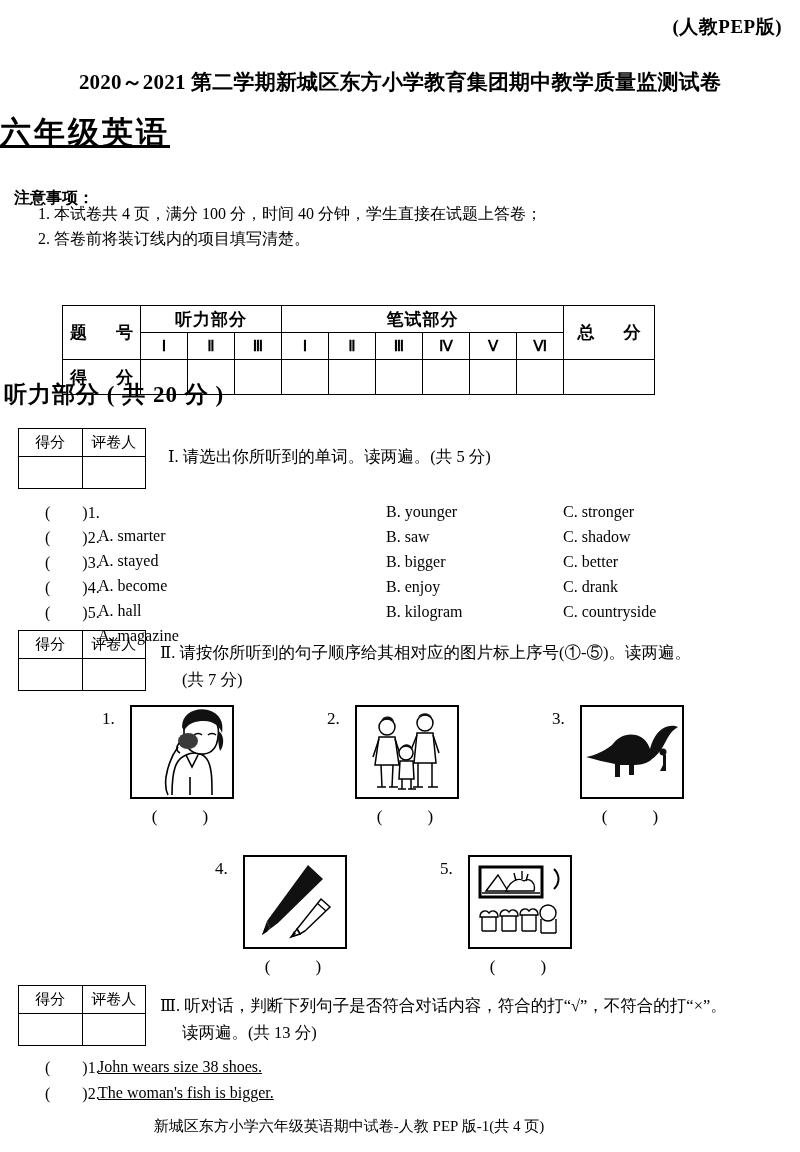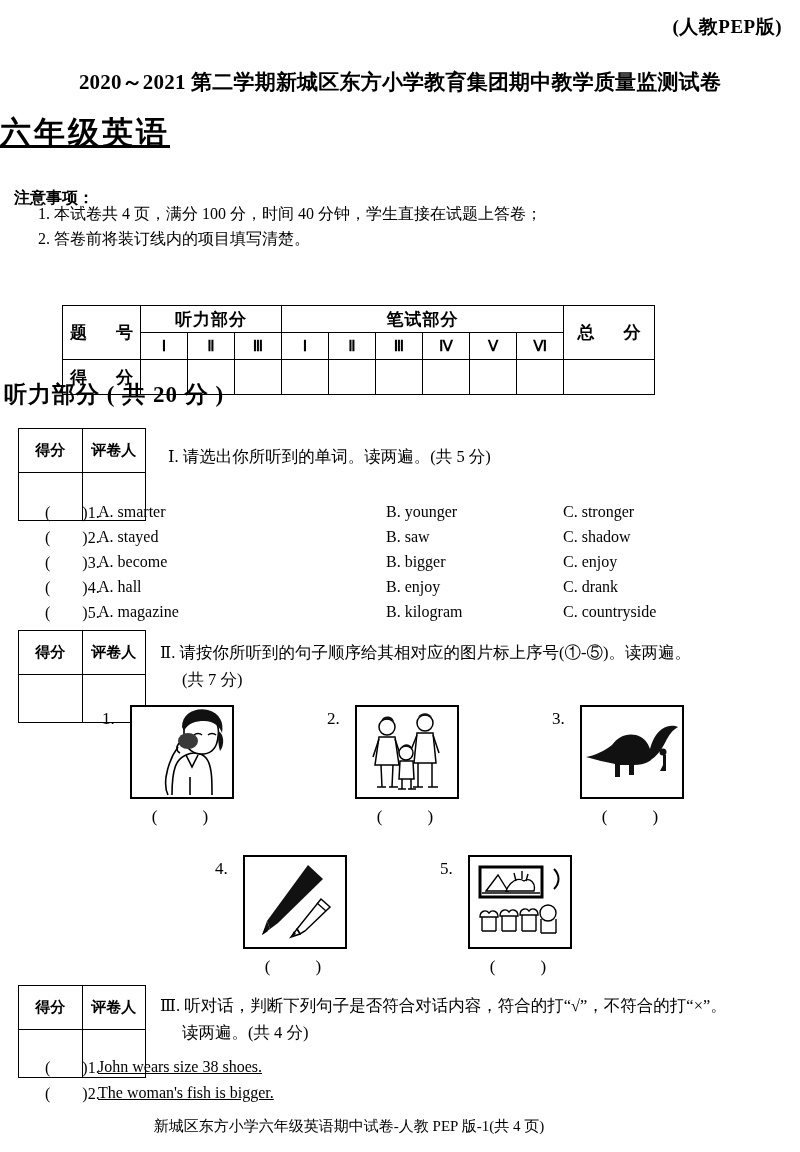--- a/index.html
+++ b/index.html
@@ -118,41 +118,41 @@
     position: absolute;
     width: 128px;
     border-collapse: collapse;
     table-layout: fixed;
   }
   .scorer-box td {
     border: 1.5px solid #000;
     text-align: center;
     font-size: 15px;
     height: 27px;
-    padding: 8px;
-    font-weight: bold;
+    padding: 0;
+    font-weight: normal;
     margin-left: 24px;
   }
   .scorer-box tr.empty td { height: 31px; }
 
   
   .prompt {
     position: absolute;
     font-size: 16.5px;
     line-height: 25px;
   }
 
   
   .wordrow {
     position: absolute;
     font-size: 16px;
     white-space: nowrap;
   }
   .wordrow .paren { position: absolute; left: 0; }
-  .wordrow .optA { position: absolute; left: 53px; }
+  .wordrow .optA { position: absolute; left: 53px; margin-top: 24px; }
   .wordrow .optB { position: absolute; left: 313px; margin-left: 28px; }
   .wordrow .optC { position: absolute; left: 518px; }
 
   
   .pic-item { position: absolute; }
   .pic-num {
     position: absolute;
     left: -28px;
     top: 4px;
     font-size: 17px;
@@ -282,21 +282,21 @@
 <div class="wordrow" style="top:528px; left:45px;">
   <span class="paren">(　　)2.</span>
   <span class="optA">A. stayed</span>
   <span class="optB">B. saw</span>
   <span class="optC">C. shadow</span>
 </div>
 <div class="wordrow" style="top:553px; left:45px;">
   <span class="paren">(　　)3.</span>
   <span class="optA">A. become</span>
   <span class="optB">B. bigger</span>
-  <span class="optC">C. enjoy</span>
+  <span class="optC">C. better</span>
 </div>
 <div class="wordrow" style="top:578px; left:45px;">
   <span class="paren">(　　)4.</span>
   <span class="optA">A. hall</span>
   <span class="optB">B. enjoy</span>
   <span class="optC">C. drank</span>
 </div>
 <div class="wordrow" style="top:603px; left:45px;">
   <span class="paren">(　　)5.</span>
   <span class="optA">A. magazine</span>
@@ -437,21 +437,21 @@
       <td>得分</td>
       <td>评卷人</td>
     </tr>
     <tr class="empty">
       <td></td>
       <td></td>
     </tr>
   </tbody>
 </table>
 <div class="prompt" style="top:993px; left:160px;">Ⅲ. 听对话，判断下列句子是否符合对话内容，符合的打“√”，不符合的打“×”。</div>
-<div class="prompt" style="top:1020px; left:182px;">读两遍。(共 4 分)</div>
+<div class="prompt" style="top:1020px; left:182px;">读两遍。(共 13 分)</div>
 
 <div class="tfrow" style="top:1058px; left:45px;">
   <span class="paren">(　　)1.</span>
   <span class="sent">John wears size 38 shoes.</span>
 </div>
 <div class="tfrow" style="top:1084px; left:45px;">
   <span class="paren">(　　)2.</span>
   <span class="sent">The woman's fish is bigger.</span>
 </div>
 

